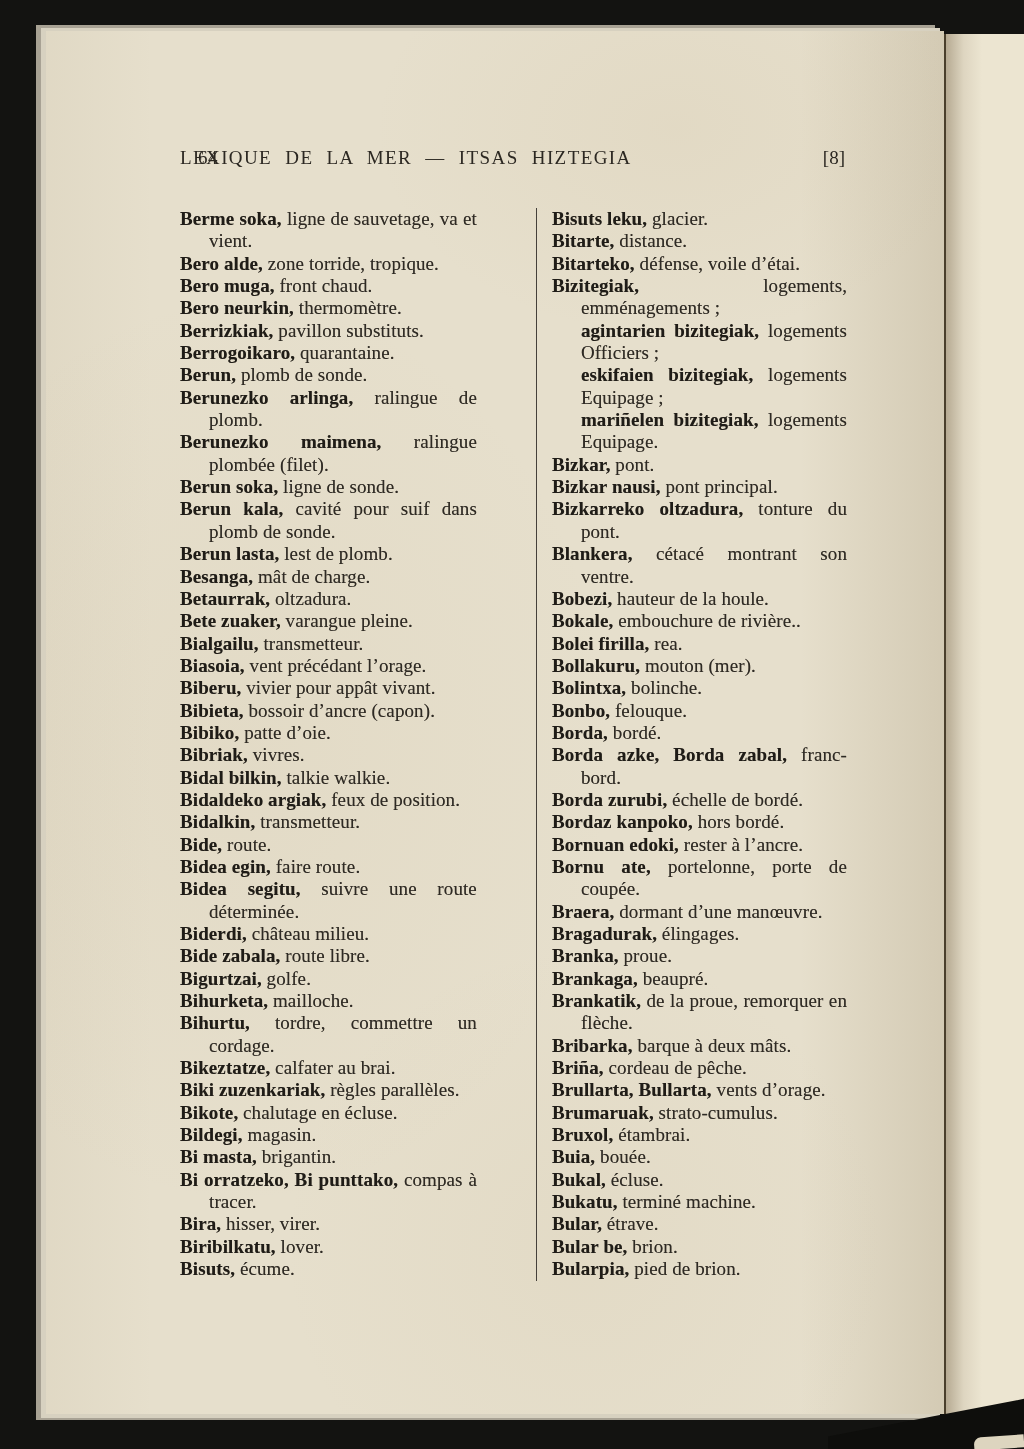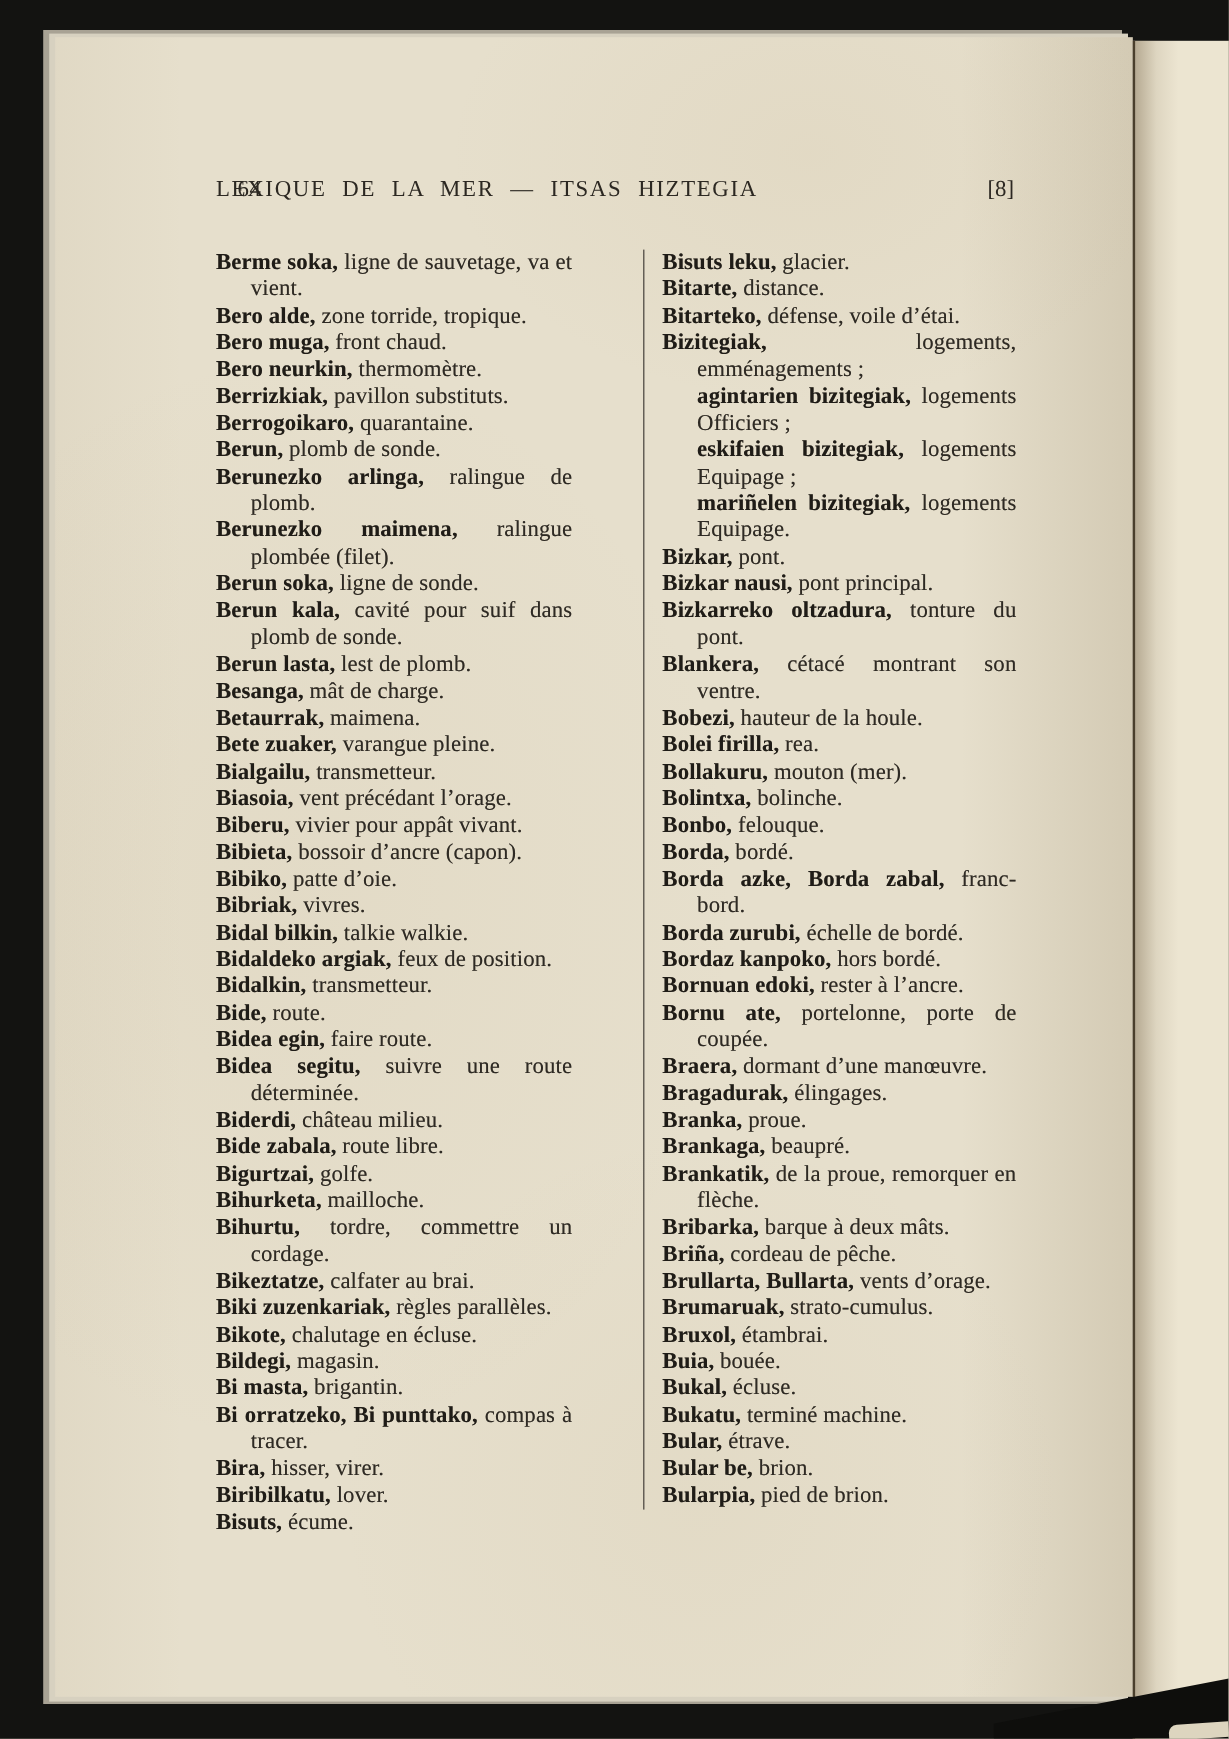--- a/index.html
+++ b/index.html
@@ -97,21 +97,21 @@
           <p class="entry"><b>Bero neurkin,</b><span> thermomètre.</span></p>
           <p class="entry"><b>Berrizkiak,</b><span> pavillon substituts.</span></p>
           <p class="entry"><b>Berrogoikaro,</b><span> quarantaine.</span></p>
           <p class="entry"><b>Berun,</b><span> plomb de sonde.</span></p>
           <p class="entry"><b>Berunezko arlinga,</b><span> ralingue de plomb.</span></p>
           <p class="entry"><b>Berunezko maimena,</b><span> ralingue plombée (filet).</span></p>
           <p class="entry"><b>Berun soka,</b><span> ligne de sonde.</span></p>
           <p class="entry"><b>Berun kala,</b><span> cavité pour suif dans plomb de sonde.</span></p>
           <p class="entry"><b>Berun lasta,</b><span> lest de plomb.</span></p>
           <p class="entry"><b>Besanga,</b><span> mât de charge.</span></p>
-          <p class="entry"><b>Betaurrak,</b><span> maimena.</span></p>
+          <p class="entry"><b>Betaurrak,</b><span> oltzadura.</span></p>
           <p class="entry"><b>Bete zuaker,</b><span> varangue pleine.</span></p>
           <p class="entry"><b>Bialgailu,</b><span> transmetteur.</span></p>
           <p class="entry"><b>Biasoia,</b><span> vent précédant l’orage.</span></p>
           <p class="entry"><b>Biberu,</b><span> vivier pour appât vivant.</span></p>
           <p class="entry"><b>Bibieta,</b><span> bossoir d’ancre (capon).</span></p>
           <p class="entry"><b>Bibiko,</b><span> patte d’oie.</span></p>
           <p class="entry"><b>Bibriak,</b><span> vivres.</span></p>
           <p class="entry"><b>Bidal bilkin,</b><span> talkie walkie.</span></p>
           <p class="entry"><b>Bidaldeko argiak,</b><span> feux de position.</span></p>
           <p class="entry"><b>Bidalkin,</b><span> transmetteur.</span></p>
@@ -139,20 +139,21 @@
           <p class="entry"><b>Bitarteko,</b><span> défense, voile d’étai.</span></p>
           <p class="entry"><b>Bizitegiak,</b><span> logements, emménagements ;</span></p>
           <p class="entry sub"><b>agintarien bizitegiak,</b><span> logements Officiers ;</span></p>
           <p class="entry sub"><b>eskifaien bizitegiak,</b><span> logements Equipage ;</span></p>
           <p class="entry sub"><b>mariñelen bizitegiak,</b><span> logements Equipage.</span></p>
           <p class="entry"><b>Bizkar,</b><span> pont.</span></p>
           <p class="entry"><b>Bizkar nausi,</b><span> pont principal.</span></p>
           <p class="entry"><b>Bizkarreko oltzadura,</b><span> tonture du pont.</span></p>
           <p class="entry"><b>Blankera,</b><span> cétacé montrant son ventre.</span></p>
           <p class="entry"><b>Bobezi,</b><span> hauteur de la houle.</span></p>
+          <p class="entry"><b>Bokale,</b><span> embouchure de rivière..</span></p>
           <p class="entry"><b>Bolei firilla,</b><span> rea.</span></p>
           <p class="entry"><b>Bollakuru,</b><span> mouton (mer).</span></p>
           <p class="entry"><b>Bolintxa,</b><span> bolinche.</span></p>
           <p class="entry"><b>Bonbo,</b><span> felouque.</span></p>
           <p class="entry"><b>Borda,</b><span> bordé.</span></p>
           <p class="entry"><b>Borda azke, Borda zabal,</b><span> franc-bord.</span></p>
           <p class="entry"><b>Borda zurubi,</b><span> échelle de bordé.</span></p>
           <p class="entry"><b>Bordaz kanpoko,</b><span> hors bordé.</span></p>
           <p class="entry"><b>Bornuan edoki,</b><span> rester à l’ancre.</span></p>
           <p class="entry"><b>Bornu ate,</b><span> portelonne, porte de coupée.</span></p>

